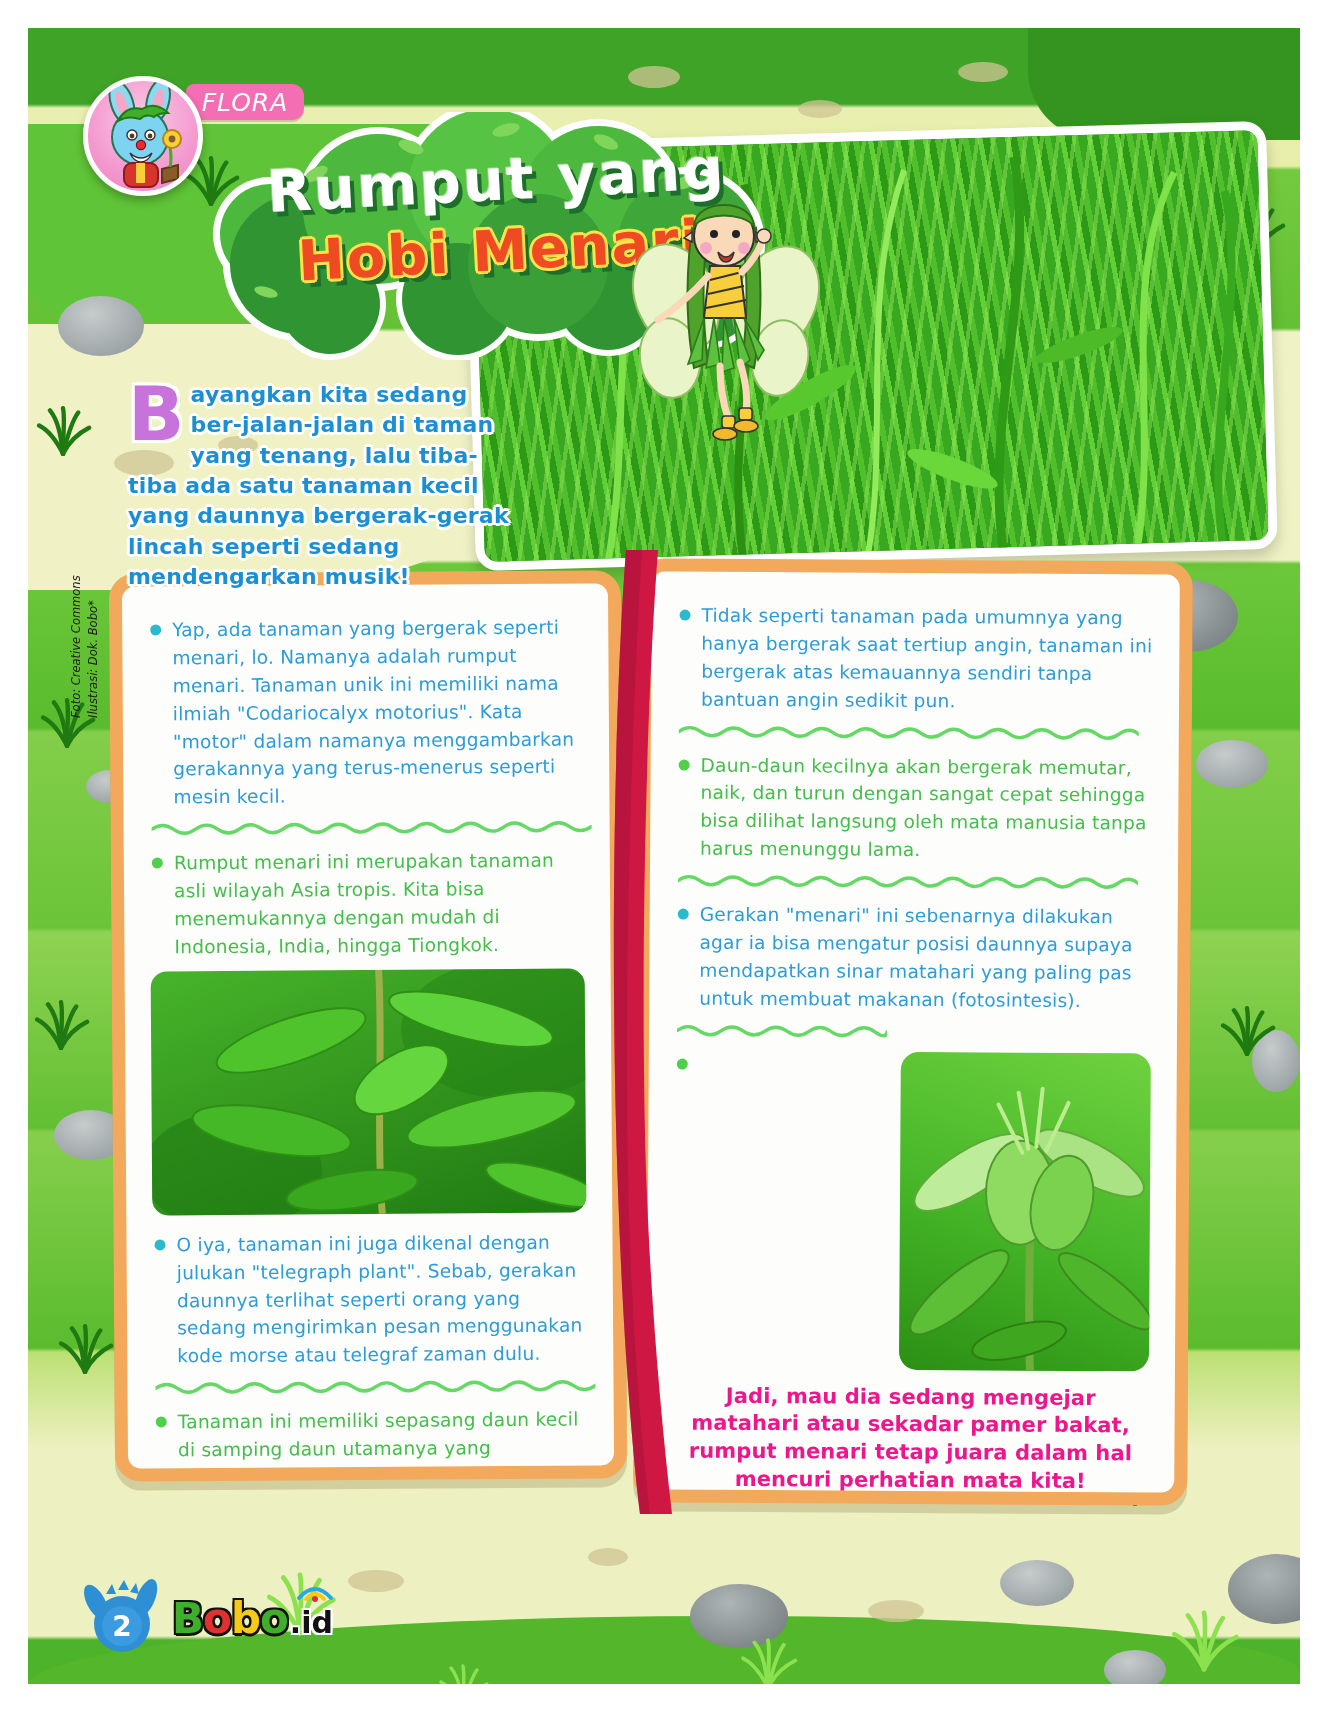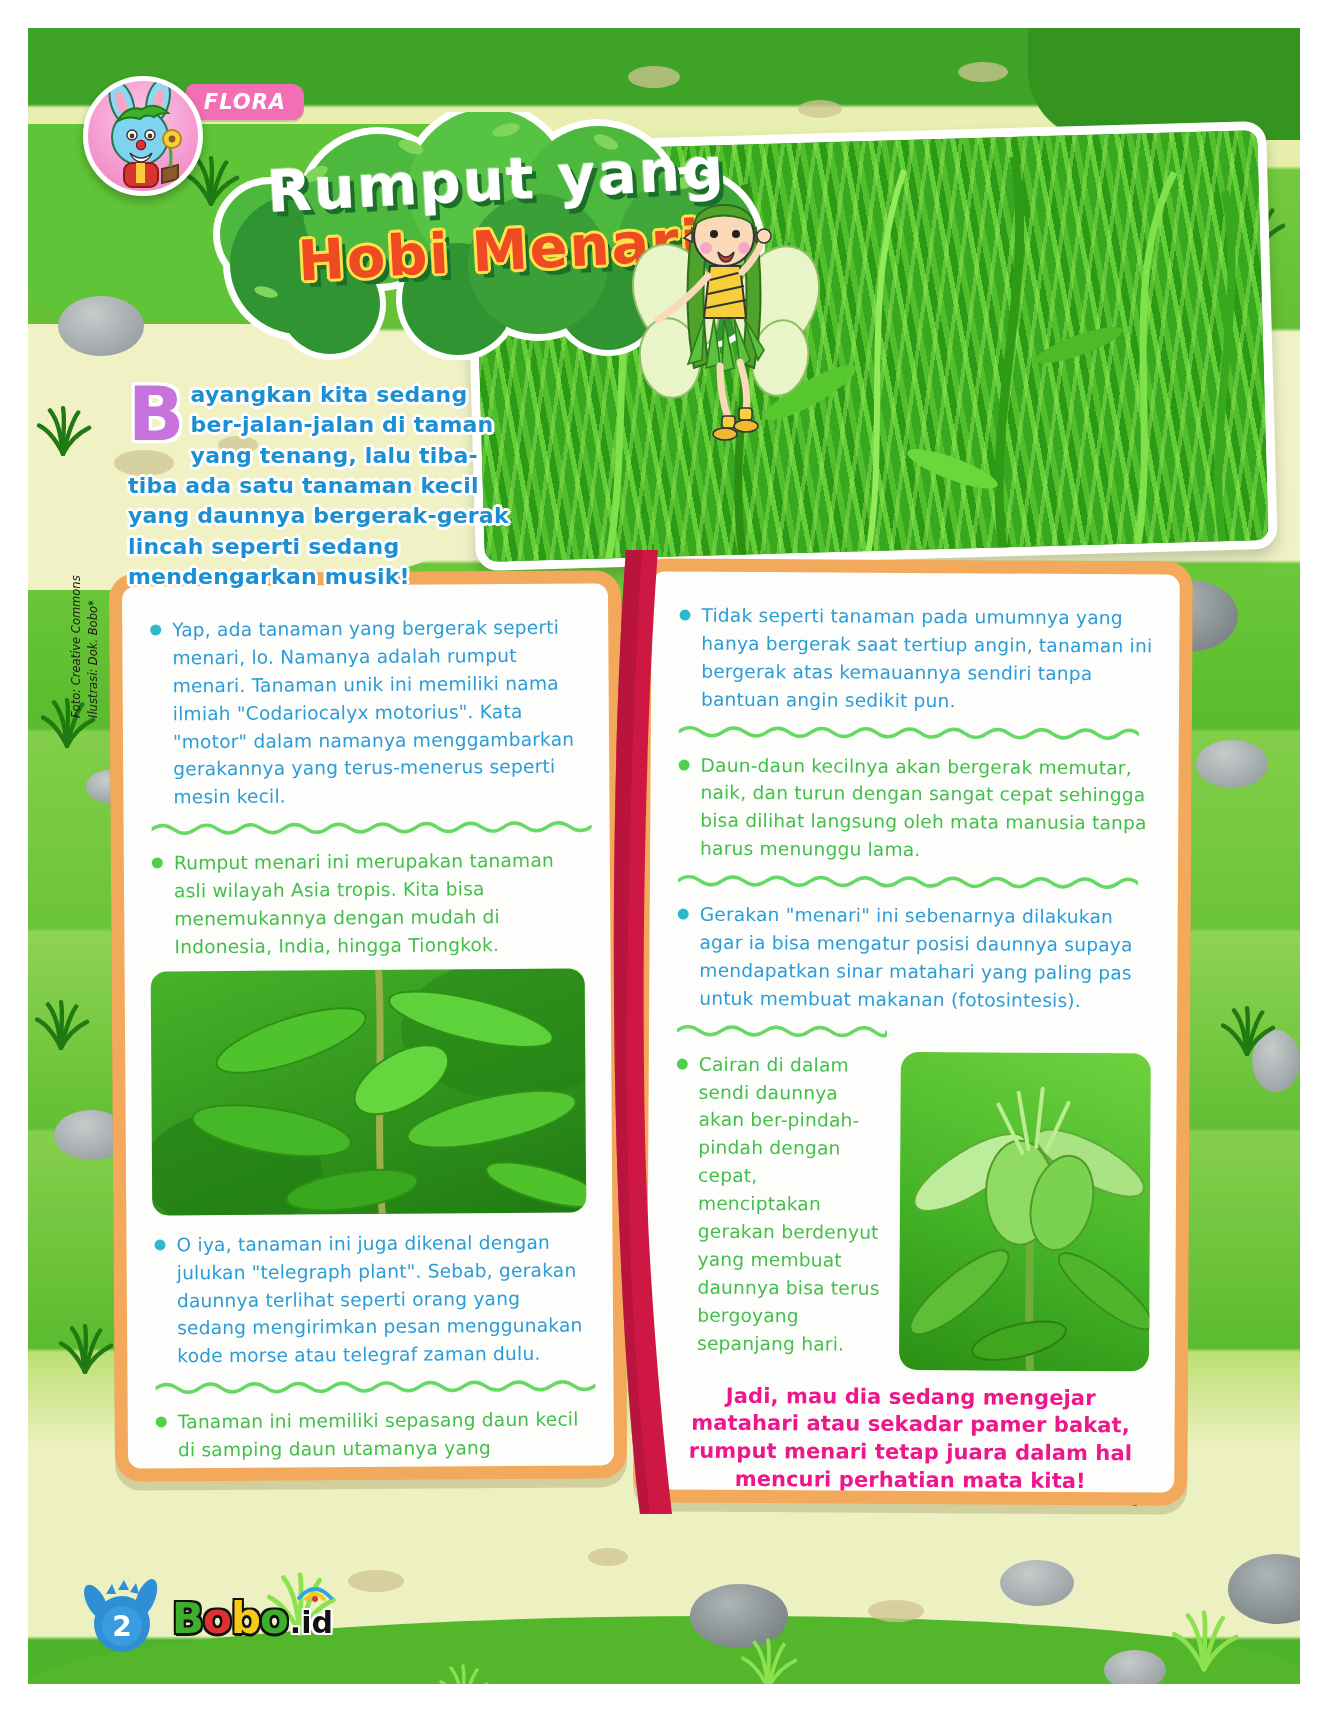--- a/index.html
+++ b/index.html
@@ -31,21 +31,21 @@
   .tuft path { fill:none; stroke-linecap:round; }
   .tuft.dark path { stroke:#1F7A12; }
   .tuft.bright path { stroke:#8CE24E; }
 
   
   .avatar { position:absolute; left:55px; top:48px; width:120px; height:120px; border-radius:50%;
     background:radial-gradient(circle at 50% 35%, #FBC9E6 0%, #F49AD0 60%, #EF7FBF 100%);
     border:5px solid #ffffff; box-shadow:0 5px 8px rgba(0,0,0,.25); z-index:8; overflow:hidden; }
   .flora-badge { position:absolute; left:158px; top:56px; width:118px; height:36px; background:#F46EB4;
     border-radius:8px 12px 12px 8px; z-index:7; display:flex; align-items:center; justify-content:center;
-    color:#fff; font-weight:bold; font-style:italic; font-size:21px; letter-spacing:1px;
+    color:#fff; font-weight:normal; font-style:italic; font-size:25px; letter-spacing:1px;
     box-shadow:0 2px 0 rgba(0,0,0,.15); }
   .flora-badge:before { content:""; position:absolute; left:-16px; top:10px; border:10px solid transparent;
     border-right-color:#F46EB4; }
   .photo-main { position:absolute; left:442px; top:104px; width:802px; height:428px; z-index:3;
     background:#2E9316; border:9px solid #ffffff; border-radius:22px; transform:rotate(-1.6deg);
     box-shadow:0 8px 14px rgba(0,0,0,.18); overflow:hidden; }
   .photo-main .grasstex { position:absolute; inset:0;
     background:
      repeating-linear-gradient(99deg, rgba(150,230,90,.45) 0 4px, rgba(0,0,0,0) 4px 16px),
      repeating-linear-gradient(81deg, #2C9A17 0 7px, #51BE2C 7px 13px, #38A821 13px 22px, #63CF37 22px 27px);
@@ -418,21 +418,20 @@
           <span class="dot dot-blue"></span>
           <span>Gerakan "menari" ini sebenarnya dilakukan agar ia bisa mengatur posisi daunnya supaya mendapatkan sinar matahari yang paling pas untuk membuat makanan (fotosintesis).</span>
         </div>
         <svg class="wavy" width="210" height="16" viewBox="0 0 210 16">
           <path d="M0 8 Q11 0 22 8 T44 8 T66 8 T88 8 T110 8 T132 8 T154 8 T176 8 T198 8 T210 8" fill="none" stroke="#66D866" stroke-width="3.4" stroke-linecap="round"></path>
         </svg>
 
         <div class="cairan-row">
           <div class="cairan-text bullet txt-green">
             <span class="dot dot-green"></span>
-            <span>Cairan di dalam sendi daunnya akan ber-pindah-pindah dengan cepat, menciptakan gerakan berdenyut yang membuat daunnya bisa terus bergoyang sepanjang hari.</span>
           </div>
           <div class="photo-leaf2">
             <svg width="262" height="318" viewBox="0 0 262 318" preserveAspectRatio="none" style="position:absolute;inset:0;">
               <path d="M131 318 C128 240 132 170 130 110" stroke="#6FAE3C" stroke-width="8" fill="none"></path>
               <ellipse cx="70" cy="120" rx="64" ry="22" transform="rotate(-32 70 120)" fill="#BDEC9A" stroke="#5FA93A" stroke-width="2"></ellipse>
               <ellipse cx="190" cy="110" rx="60" ry="20" transform="rotate(28 190 110)" fill="#A9E383" stroke="#5FA93A" stroke-width="2"></ellipse>
               <ellipse cx="120" cy="140" rx="34" ry="52" fill="#8FDB62" stroke="#4E9A2D" stroke-width="2"></ellipse>
               <ellipse cx="162" cy="150" rx="30" ry="48" transform="rotate(14 162 150)" fill="#7BD24F" stroke="#4E9A2D" stroke-width="2"></ellipse>
               <path d="M128 96 L118 40 M136 94 L142 36 M122 100 L98 52 M146 98 L168 50" stroke="#BCEC8F" stroke-width="4" fill="none" stroke-linecap="round"></path>
               <ellipse cx="60" cy="240" rx="62" ry="18" transform="rotate(-40 60 240)" fill="#5CBF35" stroke="#3D8C1F" stroke-width="2"></ellipse>

